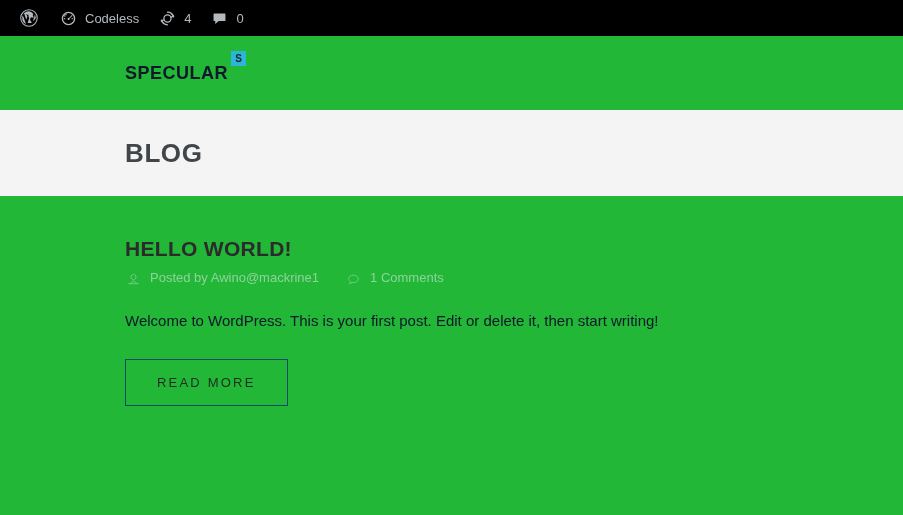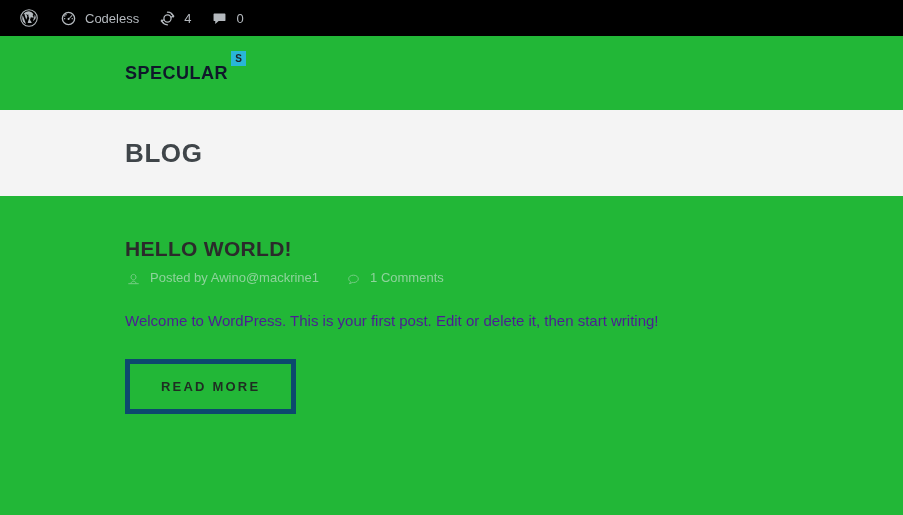--- a/index.html
+++ b/index.html
@@ -140,33 +140,33 @@
     display: inline-flex;
     align-items: center;
     justify-content: center;
     width: 17px;
     height: 17px;
     opacity: .78;
   }
   .meta-icon svg { display: block; }
   .post-excerpt {
     font-size: 15px;
-    color: #4c1d95;
+    color: #0f172a;
     margin: 0 0 26px 0;
     line-height: 1.5;
     max-width: 700px;
   }
   .read-more {
     display: inline-block;
     padding: 16px 31px;
-    border: 5px solid #0c4a6e;
+    border: 1px solid #0c4a6e;
     background: transparent;
     color: #1f2d22;
     font-size: 13px;
-    font-weight: bold;
+    font-weight: normal;
     letter-spacing: 2.2px;
     text-decoration: none;
     cursor: pointer;
     font-family: "Liberation Sans", sans-serif;
     line-height: 1;
   }
 </style>
 </head>
 <body>
 

